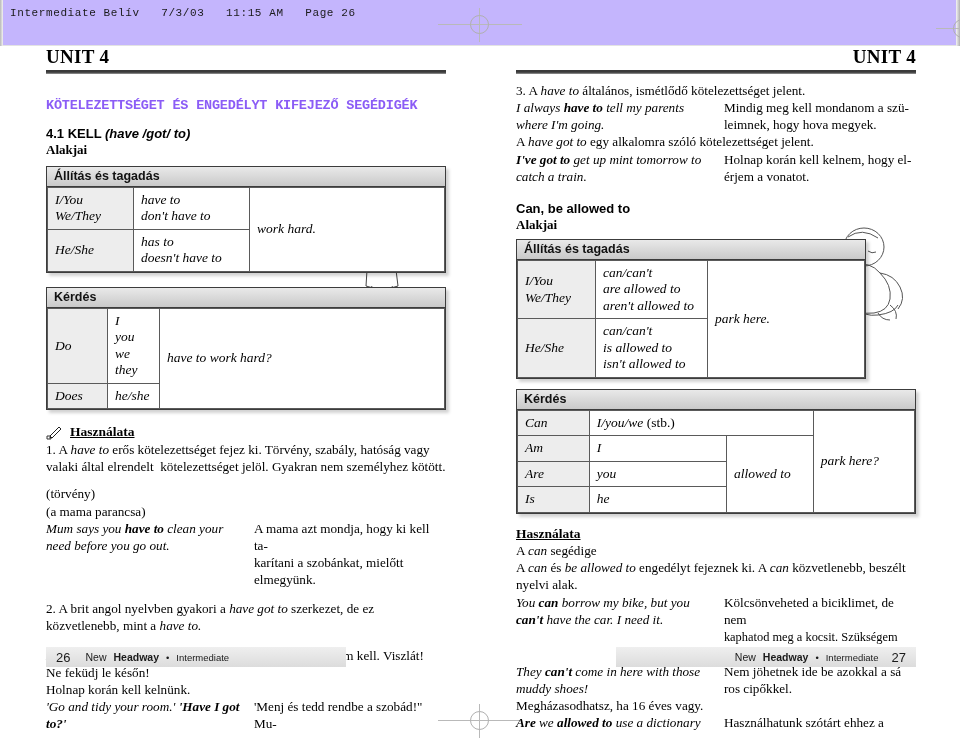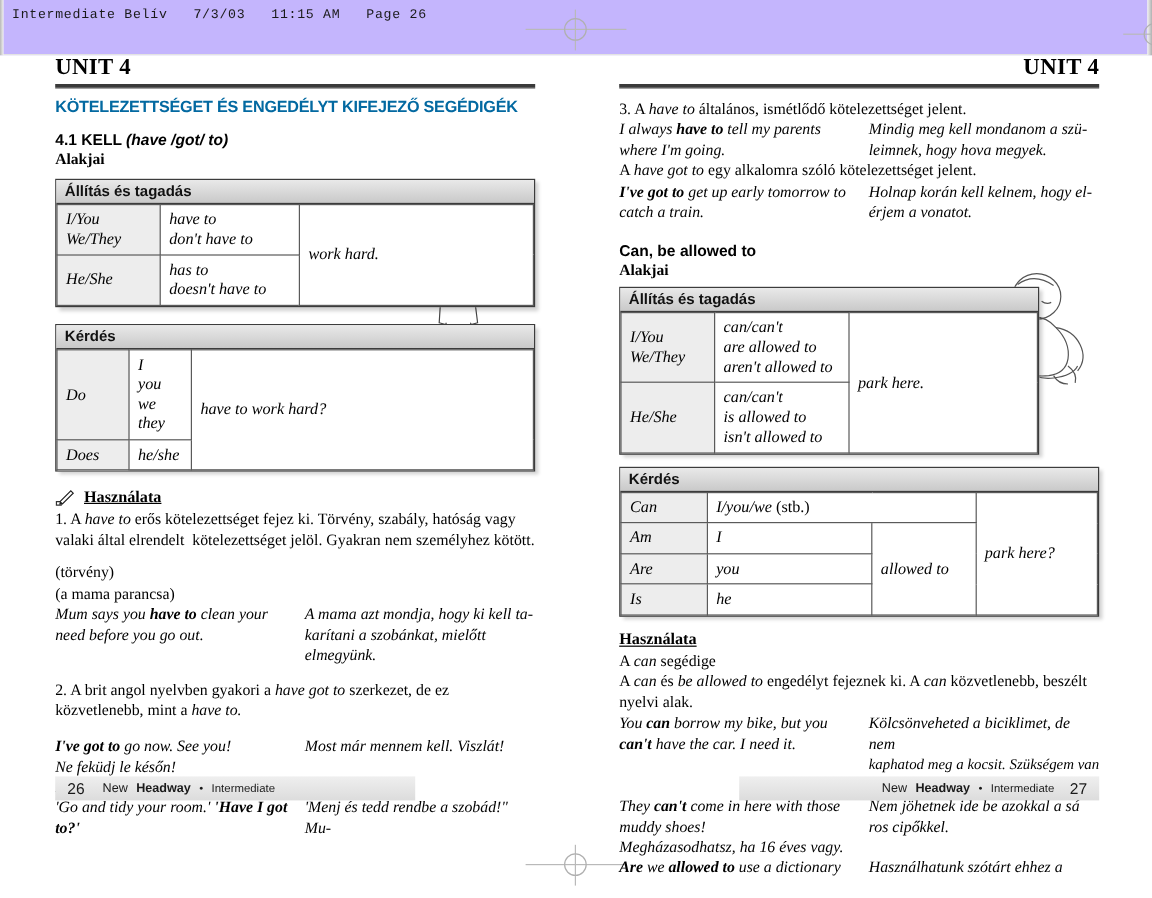--- a/index.html
+++ b/index.html
@@ -68,23 +68,23 @@
   .unit-head {
     font-family: "Liberation Serif", serif;
     font-weight: bold; font-size: 19px; letter-spacing: .3px;
   }
   .unit-head.right { text-align: right; }
   .rule {
     height: 4px; margin-top: 2px;
     background: linear-gradient(180deg,#3a3a3a 0%, #3a3a3a 55%, #9a9a9a 100%);
   }
   .section-title {
-    font-family: Liberation Sans, sans-serif;
+    font-family: Liberation Mono, monospace;
     font-weight: bold; font-size: 13.5px; letter-spacing: -.2px;
-    margin-top: 7px; color: #0369a1;
+    margin-top: 24px; color: #8b5cf6;
   }
 
   .subhead {
     font-family: "Liberation Sans", sans-serif;
     font-weight: bold; font-size: 13px; margin-top: 14px;
   }
   .subhead .it { font-style: italic; }
   .alakjai {
     font-family: "Liberation Serif", serif;
     font-weight: bold; font-size: 13px; margin-top: 1px;
@@ -138,21 +138,21 @@
   .ex-row { display: flex; }
   .ex-en {
     width: 212px; padding-right: 8px;
     font-family: "Liberation Serif", serif;
     font-style: italic; font-size: 13.2px; line-height: 1.3;
   }
   .ex-en b { font-weight: bold; }
   .ex-hu {
     width: 196px;
     font-family: "Liberation Serif", serif;
-    font-size: 13.2px; line-height: 1.3; font-style: italic;
+    font-size: 13.2px; line-height: 1.3;
   }
   .note-it {
     font-family: "Liberation Serif", serif;
     font-size: 13.2px; line-height: 1.3;
   }
   .fullwide {
     font-family: "Liberation Serif", serif;
     font-size: 13.2px; line-height: 1.3;
   }
   .fullwide i { font-style: italic; }
@@ -355,21 +355,21 @@
       </div>
       <div class="ex-hu">
         <span>Mindig meg kell mondanom a szü-</span><br><span>leimnek, hogy hova megyek.</span>
       </div>
     </div>
     <div class="fullwide">
       A <i>have got to</i> egy alkalomra szóló kötelezettséget jelent.
     </div>
     <div class="ex-row">
       <div class="ex-en">
-        <b>I've got to</b><i> get up early tomorrow to</i><br><i>catch a train.</i>
+        <b>I've got to</b><i> get up mint tomorrow to</i><br><i>catch a train.</i>
       </div>
       <div class="ex-hu">
         <span>Holnap korán kell kelnem, hogy el-</span><br><span>érjem a vonatot.</span>
       </div>
     </div>
 
     <div style="position:relative;">
       <div class="subhead" style="margin-top:16px;">Can, be allowed to</div>
       <div class="alakjai">Alakjai</div>
 

